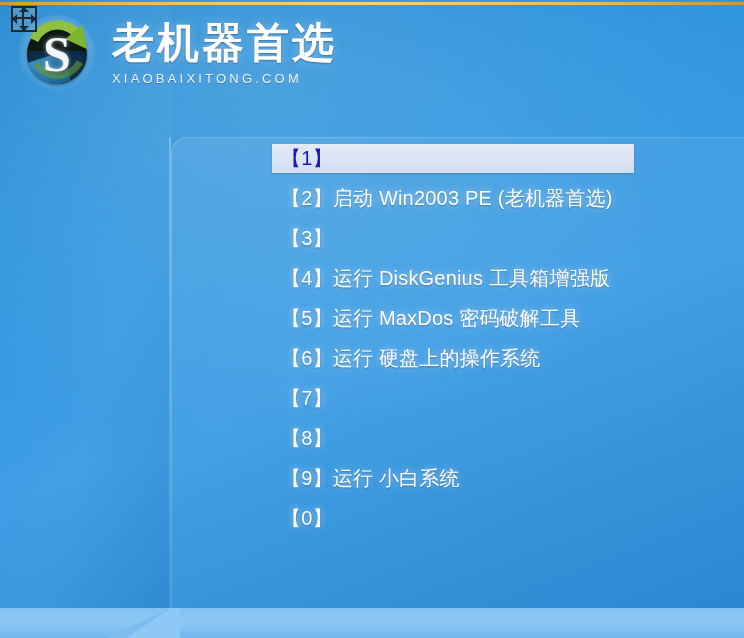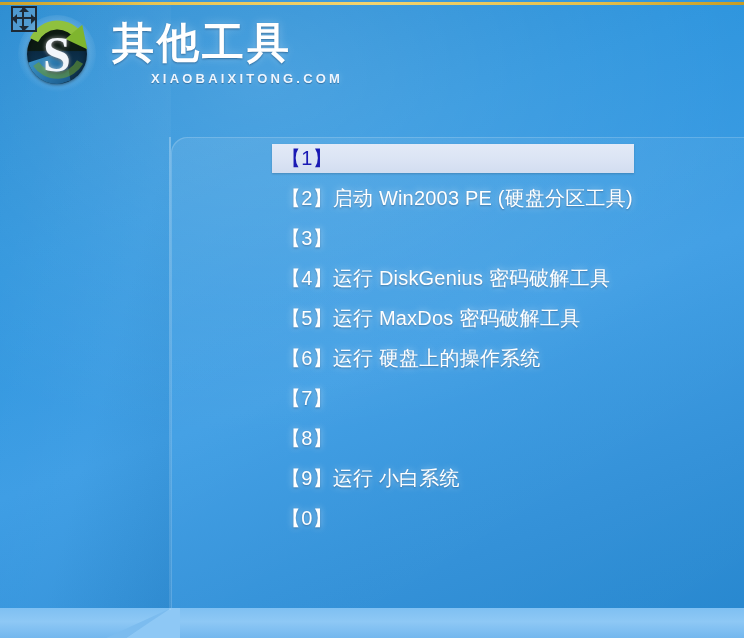--- a/index.html
+++ b/index.html
@@ -149,26 +149,25 @@
     line-height: 1.0;
     font-weight: bold;
     color: #ffffff;
     letter-spacing: 3px;
     text-shadow: 0 1px 2px rgba(0,40,80,.45), 0 0 10px rgba(255,255,255,.30);
     white-space: nowrap;
   }
   #brand-sub {
     margin-top: 7px;
     font-size: 13px;
-    font-weight: bold;
+    font-weight: normal;
     color: #eef6ff;
     letter-spacing: 3.2px;
     text-shadow: 0 1px 1px rgba(0,40,80,.40), 0 0 6px rgba(255,255,255,.25);
     white-space: nowrap;
-    margin-left: 39px;
   }
 
   
   #boot-menu {
     position: absolute;
     left: 272px;
     top: 144px;
     width: 362px;
     z-index: 25;
   }
@@ -255,39 +254,39 @@
         <div class="hill"></div>
       </div>
       <svg class="green-arc" viewBox="0 0 70 70">
         <path d="M12 24 A26 26 0 0 1 58 22" fill="none" stroke="#8fc13e" stroke-width="9" stroke-linecap="butt"></path>
         <polygon points="58,8 68,30 46,30" fill="#7fb52e" transform="rotate(140 57 22)"></polygon>
         <path d="M58 46 A26 26 0 0 1 14 48" fill="none" stroke="#6fa02c" stroke-width="7" opacity=".55"></path>
       </svg>
       <div class="s-glyph">S</div>
     </div>
     <div id="brand-text">
-      <div id="brand-title">其他工具</div>
+      <div id="brand-title">老机器首选</div>
       <div id="brand-sub">XIAOBAIXITONG.COM</div>
     </div>
   </div>
 
   <div id="boot-menu">
       <div class="menu-item selected">
         <span class="idx">【1】</span>
       </div>
       <div class="menu-item">
         <span class="idx">【2】</span>
-        <span class="lbl">启动 Win2003 PE (硬盘分区工具)</span>
+        <span class="lbl">启动 Win2003 PE (老机器首选)</span>
       </div>
       <div class="menu-item">
         <span class="idx">【3】</span>
       </div>
       <div class="menu-item">
         <span class="idx">【4】</span>
-        <span class="lbl">运行 DiskGenius 密码破解工具</span>
+        <span class="lbl">运行 DiskGenius 工具箱增强版</span>
       </div>
       <div class="menu-item">
         <span class="idx">【5】</span>
         <span class="lbl">运行 MaxDos 密码破解工具</span>
       </div>
       <div class="menu-item">
         <span class="idx">【6】</span>
         <span class="lbl">运行 硬盘上的操作系统</span>
       </div>
       <div class="menu-item">

